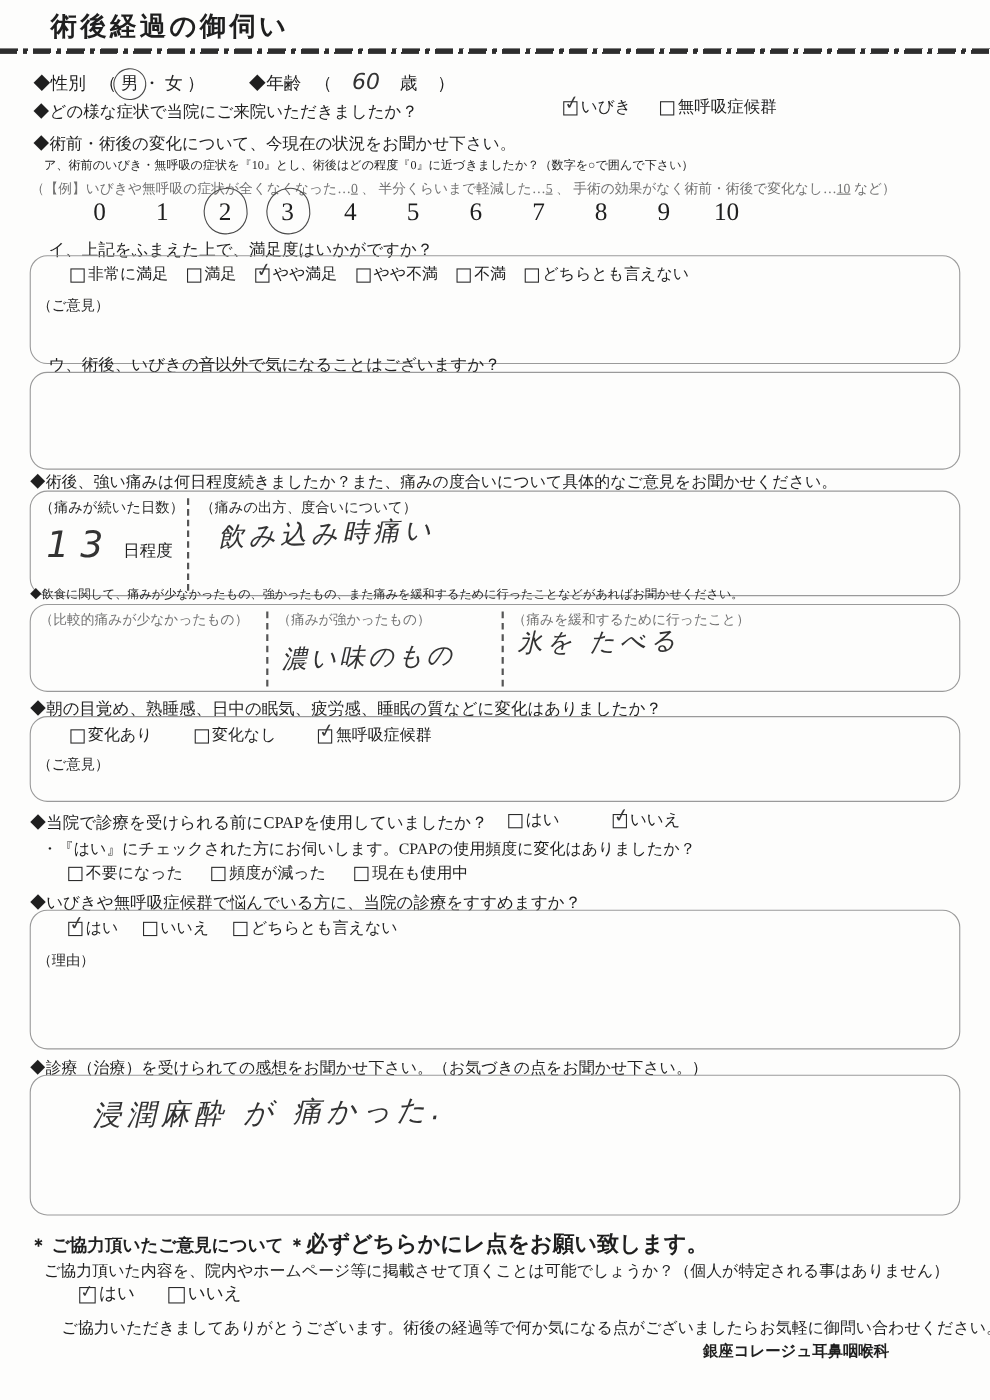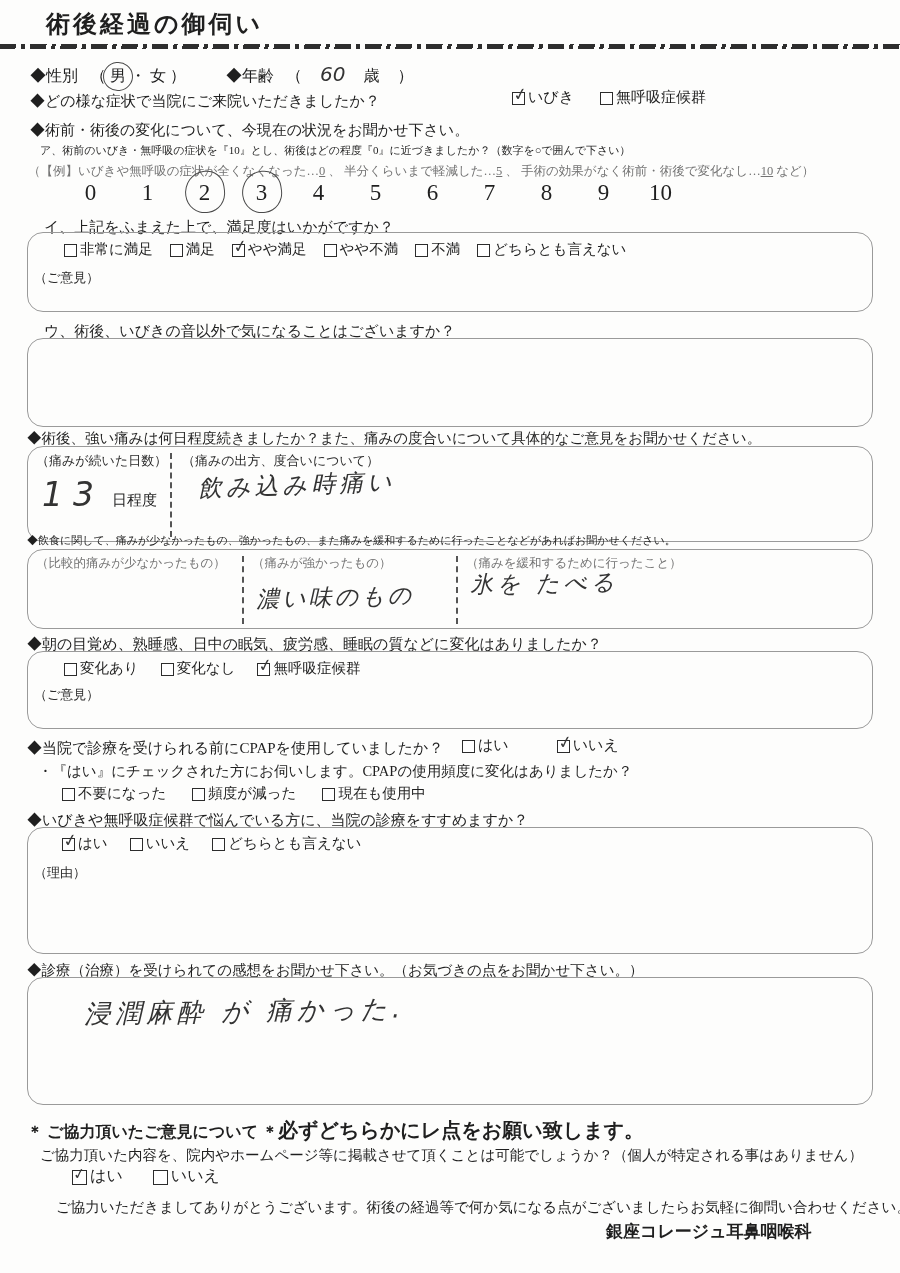--- a/index.html
+++ b/index.html
@@ -80,21 +80,21 @@
   .gmark {
     position:absolute; inset:-4px -7px;
     border:1.5px solid #4a4a4a; border-radius:50%;
     transform:rotate(-6deg);
   }
 
   .flexrow { display:flex; align-items:flex-end; }
 
   .notice-intro { font-size:16px; font-weight:bold; }
   .notice-emph  { font-size:20px; font-weight:bold; font-family:"Liberation Sans", sans-serif; }
-  .clinic { font-size:17px; font-weight:bold; font-family:"Liberation Sans", sans-serif; }
+  .clinic { font-size:14px; font-weight:bold; font-family:"Liberation Sans", sans-serif;margin-left:33px; }
   .u { text-decoration:underline; }
 </style>
 </head>
 <body>
 
 <div id="sheet">
 
   <div class="abs title" style="left:46px; top:8px;">術後経過の御伺い</div>
   <div class="abs rule" style="left:0; top:44px; width:900px;"></div>
 
@@ -147,21 +147,21 @@
     <span class="num"><span>4</span></span>
     <span class="num"><span>5</span></span>
     <span class="num"><span>6</span></span>
     <span class="num"><span>7</span></span>
     <span class="num"><span>8</span></span>
     <span class="num"><span>9</span></span>
     <span class="num"><span>10</span></span>
   </div>
 
   <div class="abs h15" style="left:44px; top:218px;">イ、上記をふまえた上で、満足度はいかがですか？</div>
-  <div class="obox" style="left:27px; top:232px; width:846px; height:80px;">
+  <div class="obox" style="left:27px; top:232px; width:846px; height:99px;">
     <div style="position:absolute; left:36px; top:7px; display:flex; gap:17px; font-size:14.5px; white-space:nowrap;">
       <span class="cb">
           <span class="cbox"></span>
           <span>非常に満足</span>
         </span>
       <span class="cb">
           <span class="cbox"></span>
           <span>満足</span>
         </span>
       <span class="cb checked">
@@ -207,21 +207,21 @@
     <div class="vdash" style="left:214px; top:6px; height:68px;"></div>
     <div class="xsmall" style="position:absolute; left:224px; top:5px;">（痛みが強かったもの）</div>
     <div class="vdash" style="left:428px; top:6px; height:68px;"></div>
     <div class="xsmall" style="position:absolute; left:438px; top:5px;">（痛みを緩和するために行ったこと）</div>
     <div class="hw abs" style="left:228px; top:32px; font-size:23px; letter-spacing:3px; transform:rotate(-1.5deg);">濃い味のもの</div>
     <div class="hw abs" style="left:442px; top:18px; font-size:23px; letter-spacing:4px; transform:rotate(-1deg);">氷を たべる</div>
   </div>
 
   <div class="abs h15" style="left:27px; top:635px;">◆朝の目覚め、熟睡感、日中の眠気、疲労感、睡眠の質などに変化はありましたか？</div>
   <div class="obox" style="left:27px; top:651px; width:846px; height:78px;">
-    <div style="position:absolute; left:36px; top:7px; display:flex; gap:22px; font-size:14.5px;">
+    <div style="position:absolute; left:36px; top:7px; display:flex; gap:38px; font-size:14.5px;">
       <span class="cb">
           <span class="cbox"></span>
           <span>変化あり</span>
         </span>
       <span class="cb">
           <span class="cbox"></span>
           <span>変化なし</span>
         </span>
       <span class="cb checked">
           <span class="cbox">

